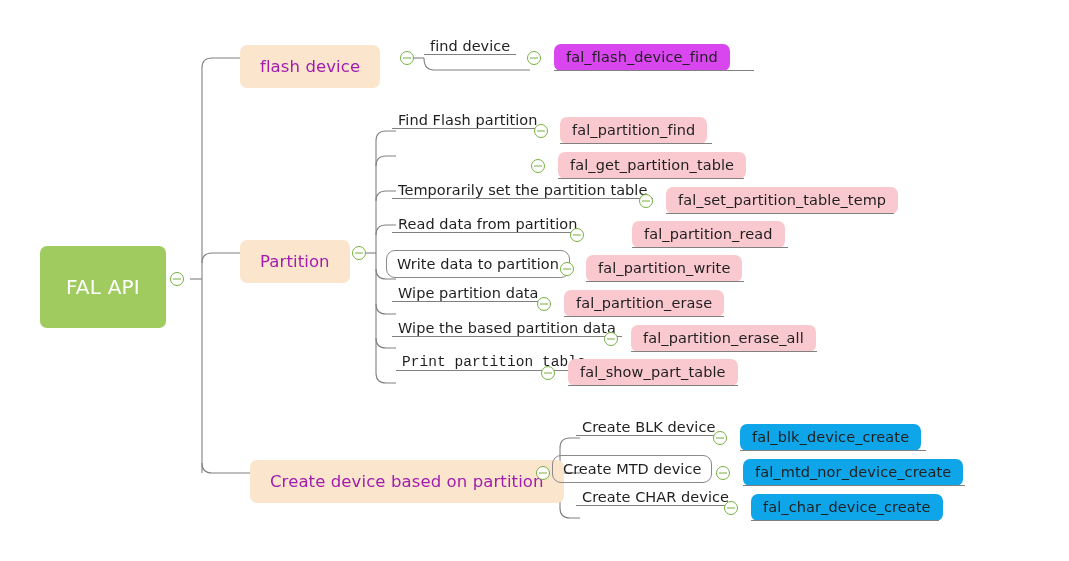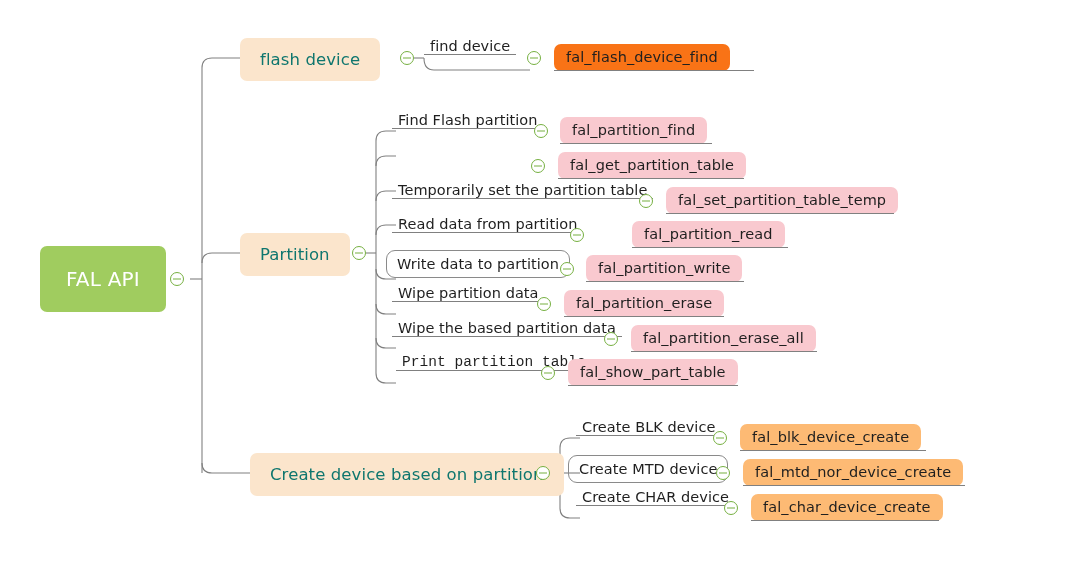--- a/index.html
+++ b/index.html
@@ -48,32 +48,33 @@
     display: flex;
     align-items: center;
     white-space: nowrap;
   }
 
   .root-box {
     background: #a0cc5f;
     color: #ffffff;
     border-radius: 7px;
     font-size: 20px;
-    padding: 21px 26px;
+    padding: 29px 26px;
     letter-spacing: .2px;
     font-weight: 400;
   }
 
   .branch-box {
     background: #fbe5cc;
-    color: #0f766e;
+    color: #a21caf;
     border-radius: 7px;
     font-size: 16.5px;
     padding: 12px 20px;
     letter-spacing: .1px;
+    margin-top: 7px;
   }
 
   
   .topic {
     position: absolute;
     z-index: 3;
     display: flex;
     align-items: flex-end;
     white-space: nowrap;
   }
@@ -100,23 +101,23 @@
     align-items: flex-end;
     white-space: nowrap;
   }
   .leaf-pill {
     font-size: 14.5px;
     border-radius: 7px;
     padding: 5px 12px 6px 12px;
     letter-spacing: .1px;
     color: #1f1f1f;
   }
-  .leaf-pill.orange { background: #f97316; }
+  .leaf-pill.orange { background: #d946ef; }
   .leaf-pill.pink   { background: #f9c9cf; }
-  .leaf-pill.green  { background: #fdba74; }
+  .leaf-pill.green  { background: #0ea5e9; }
   .leaf .rule {
     position: absolute;
     left: 0;
     bottom: 0;
     height: 0;
     border-bottom: 1.1px solid #808080;
   }
 
   
   .toggle {
@@ -280,21 +281,21 @@
 
   <div class="topic" style="left:576px; top:419px;">
     <span class="topic-label">Create BLK device</span>
   </div>
   <div class="toggle" style="left:713px; top:431px;"></div>
   <div class="leaf" style="left:740px; top:424px;">
     <span class="rule" style="width:186px;"></span>
     <span class="leaf-pill green">fal_blk_device_create</span>
   </div>
 
-  <div class="topic boxed" style="left:568px; top:455px;align-items:flex-end;">
+  <div class="topic boxed" style="left:552px; top:455px;align-items:flex-end;">
     <span class="topic-label">Create MTD device</span>
   </div>
   <div class="toggle" style="left:716px; top:466px;"></div>
   <div class="leaf" style="left:743px; top:459px;">
     <span class="rule" style="width:222px;"></span>
     <span class="leaf-pill green">fal_mtd_nor_device_create</span>
   </div>
 
   <div class="topic" style="left:576px; top:489px;">
     <span class="topic-label">Create CHAR device</span>

